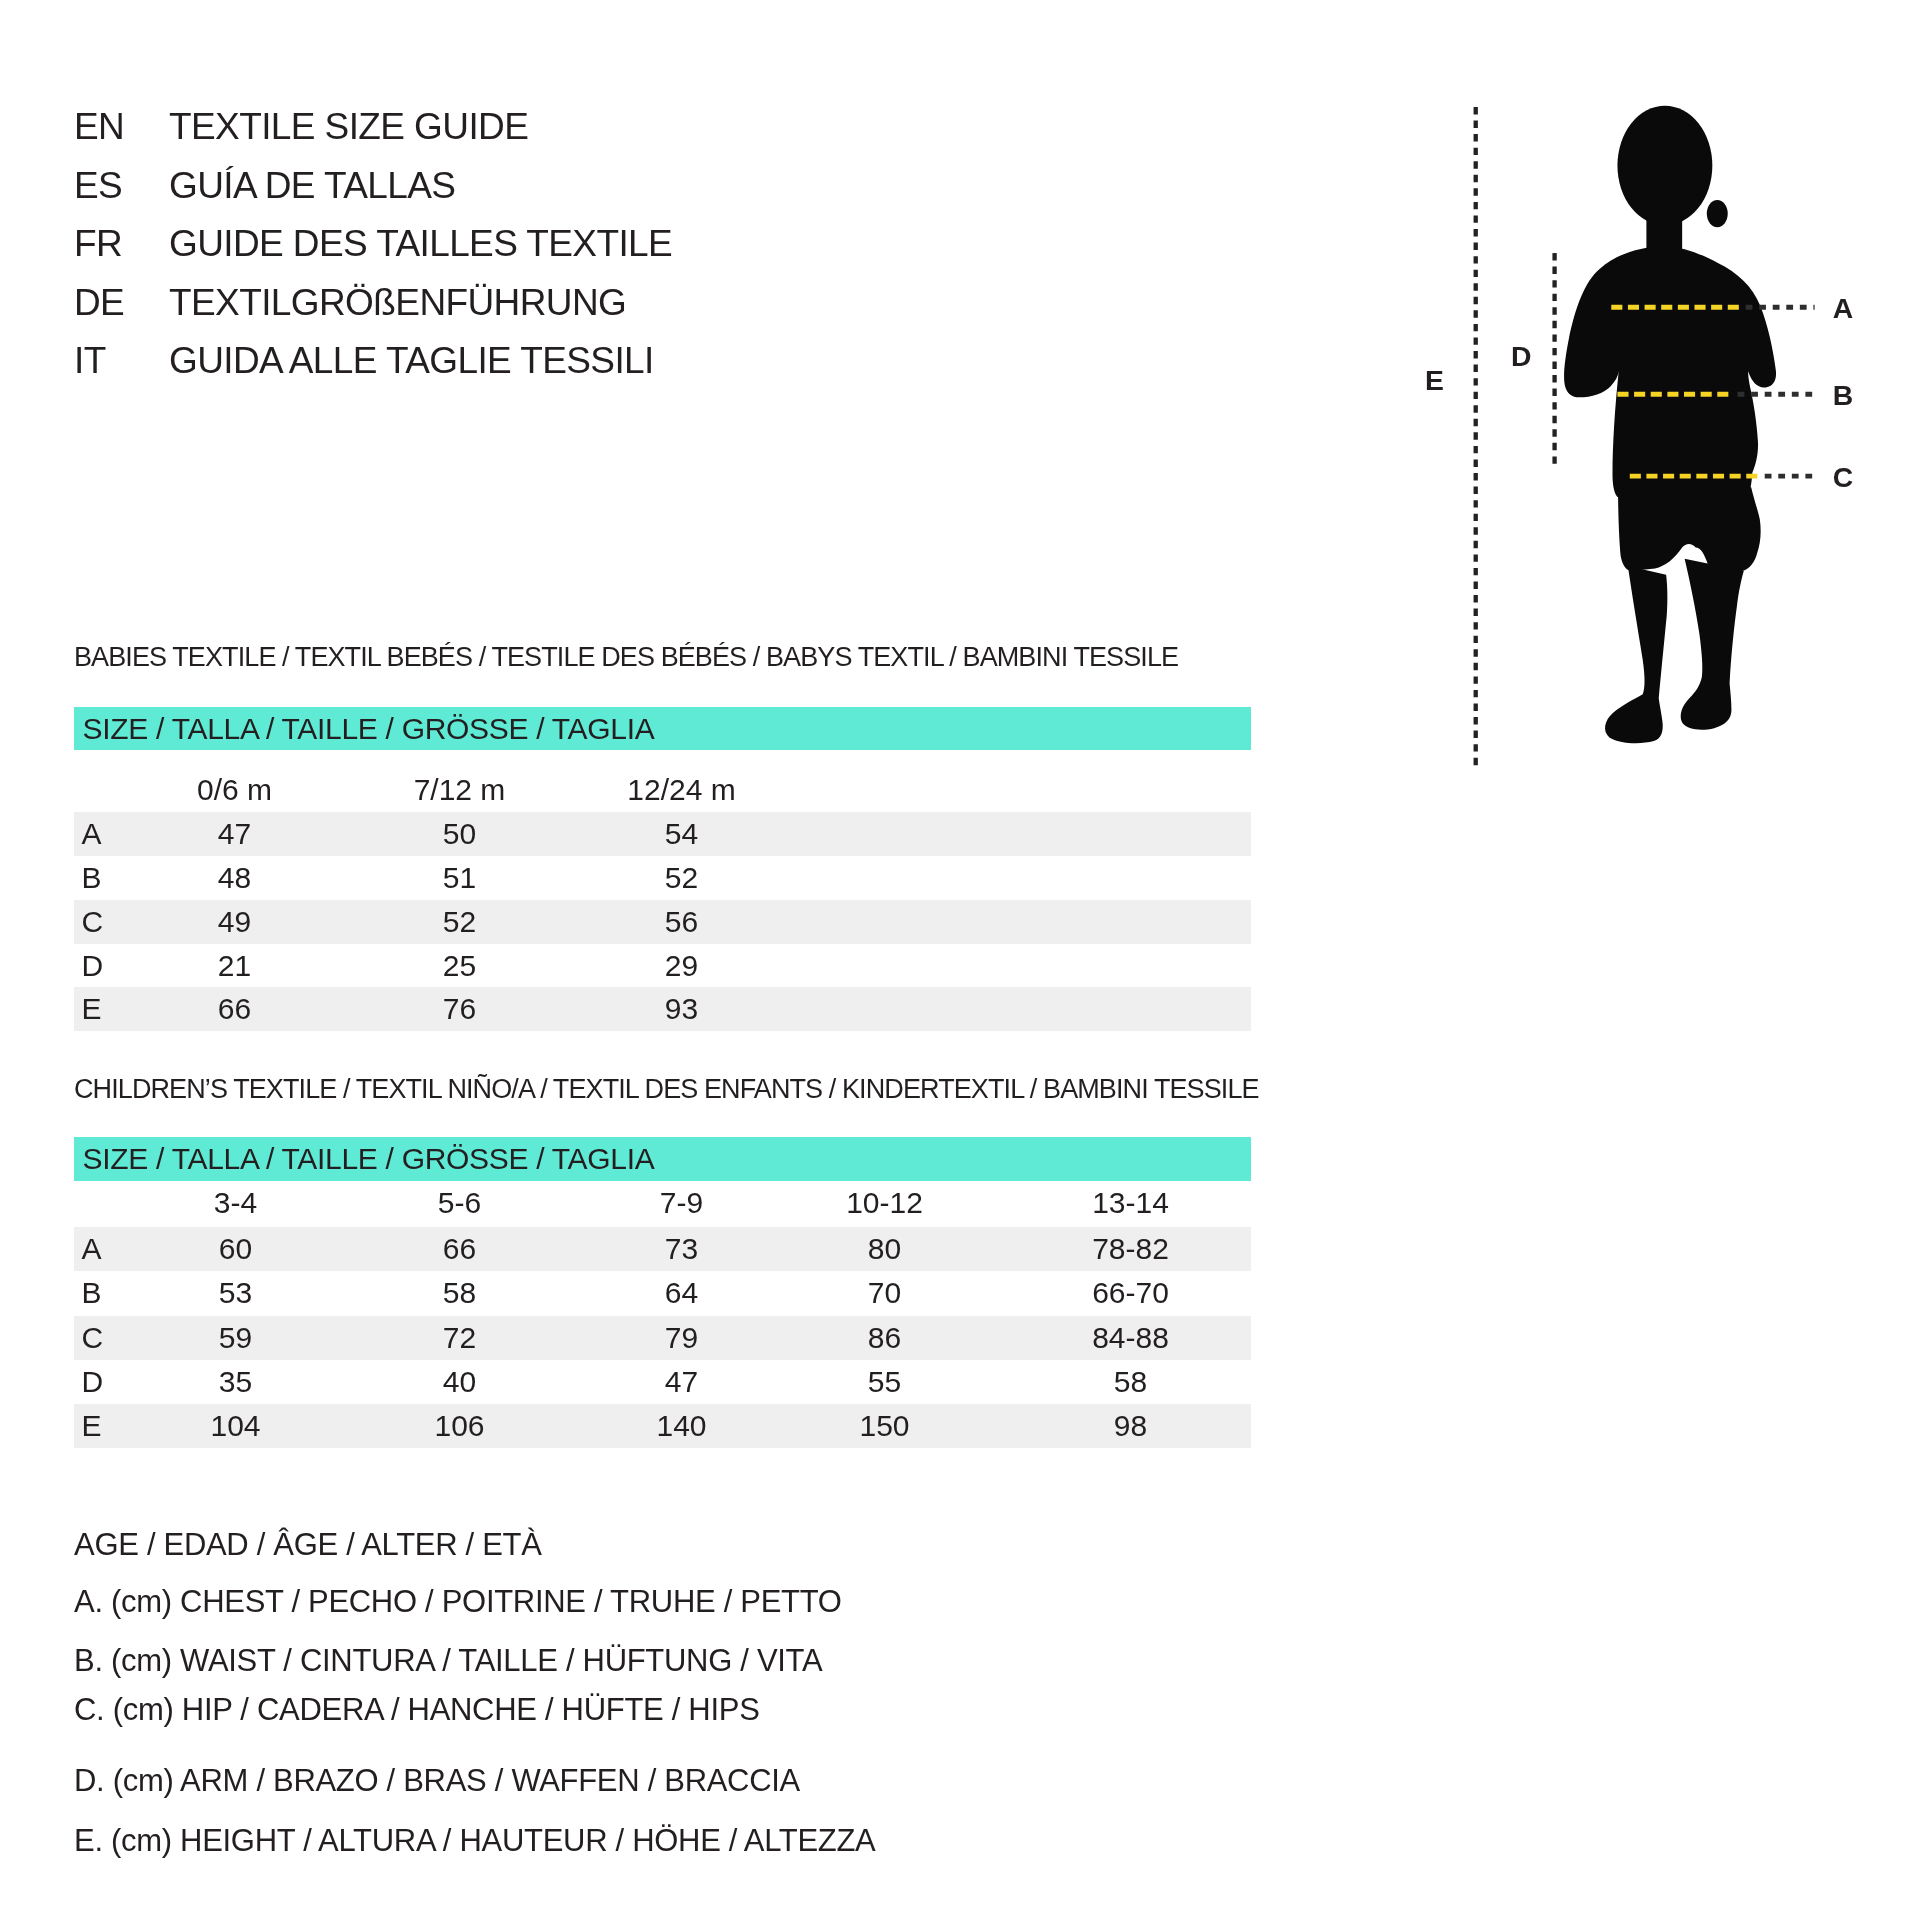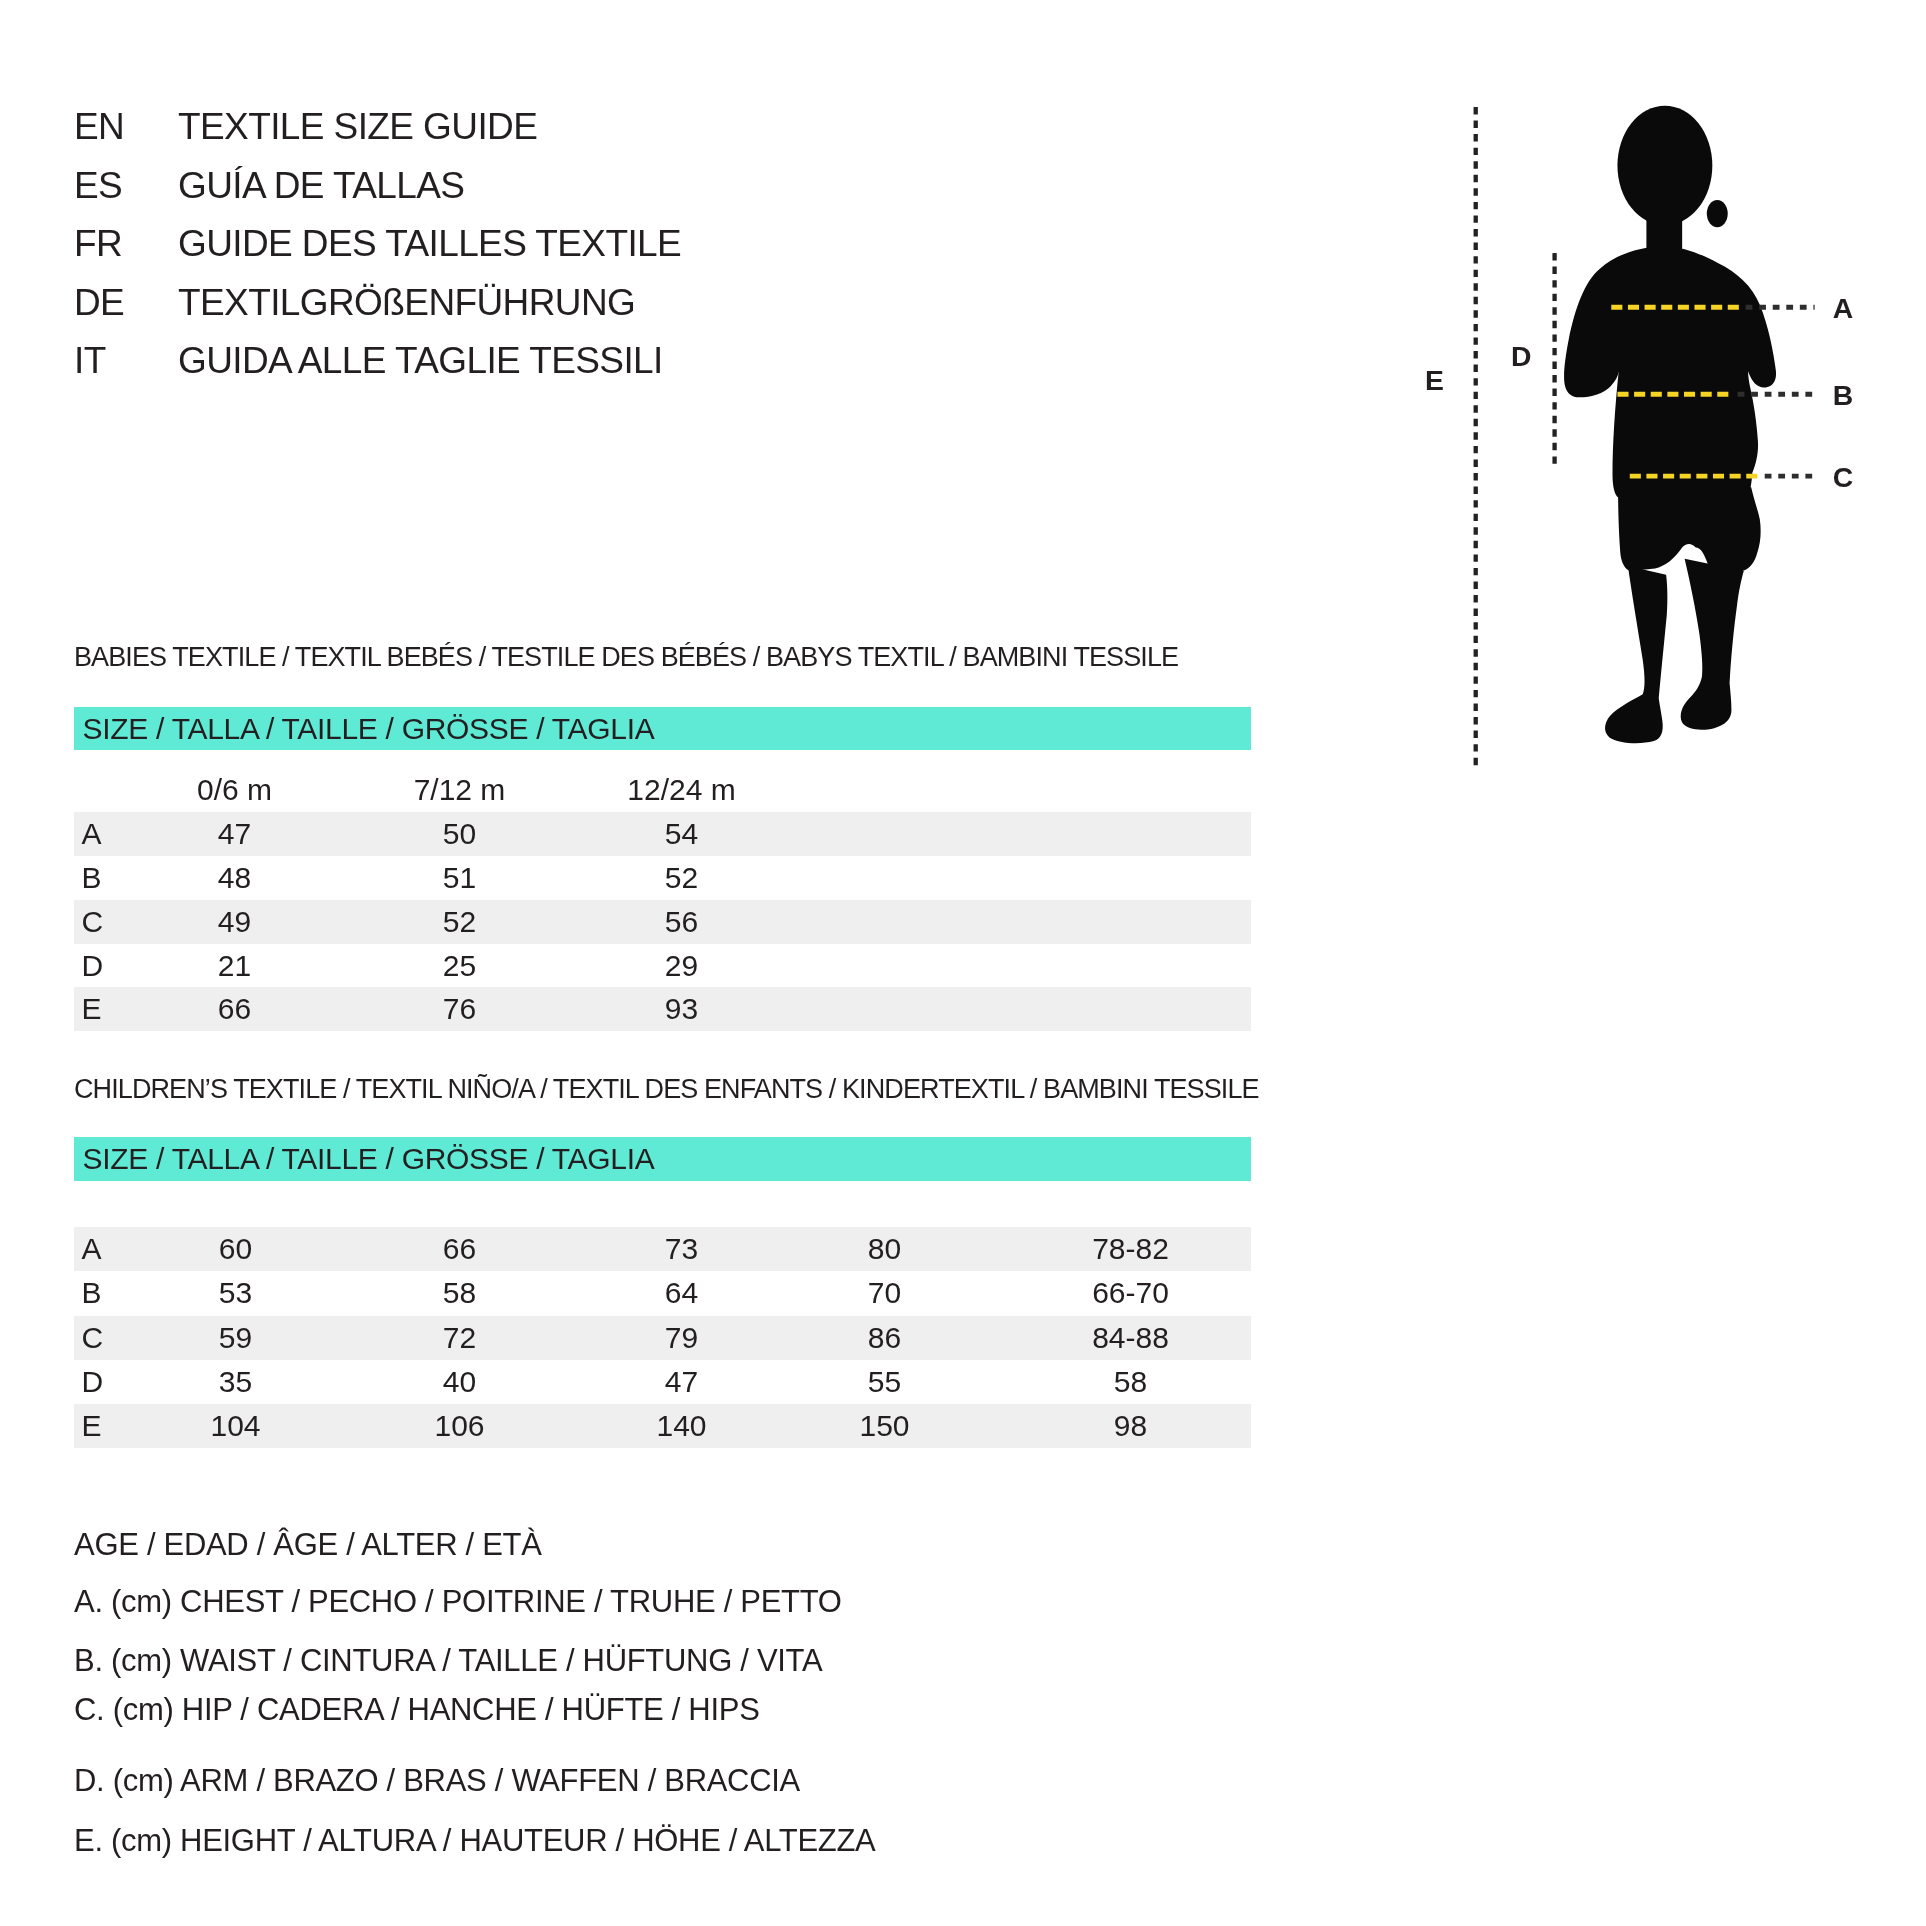--- a/index.html
+++ b/index.html
@@ -2,21 +2,21 @@
 <html style="font-size:10px"><head>
 <meta charset="utf-8">
 <style>
   html,body{margin:0;padding:0;background:#ffffff;}
   #canvas{position:relative;width:1926px;height:1926px;background:#ffffff;overflow:hidden;
           font-family:"Liberation Sans","DejaVu Sans",sans-serif;color:#231f20;padding-left:32px;}
 
   
   .lang-row{position:absolute;left:0;width:863px;height:41px;}
   .lang-row .code{position:absolute;left:74px;font-size:37px;line-height:41px;letter-spacing:-0.6px;}
-  .lang-row .label{position:absolute;left:178px;font-size:37px;line-height:41px;letter-spacing:-0.6px;white-space:nowrap;}
+  .lang-row .label{position:absolute;left:169px;font-size:37px;line-height:41px;letter-spacing:-0.6px;white-space:nowrap;}
   #lang0{top:106px}#lang1{top:165px}#lang2{top:223px}#lang3{top:282px}#lang4{top:340px}
 
   
   .section-title{position:absolute;left:74px;font-size:27px;letter-spacing:-0.9px;white-space:nowrap;}
   #babies-title{top:642px;}
   #children-title{top:1074px;}
 
   
   .size-table{position:absolute;left:74px;width:1177px;}
   .hdr-bar{position:absolute;left:0;width:1177px;background:#5eead4;}
@@ -171,20 +171,27 @@
       <span class="cell bc2">93</span>
     </div>
   </div>
 
   <div class="section-title" id="children-title">CHILDREN’S TEXTILE / TEXTIL NIÑO/A / TEXTIL DES ENFANTS / KINDERTEXTIL / BAMBINI TESSILE</div>
 
   <div class="size-table" id="ctable">
     <div class="hdr-bar">
       <span>SIZE / TALLA / TAILLE / GRÖSSE / TAGLIA</span>
     </div>
+    <div class="trow cols">
+      <span class="cell cc0">3-4</span>
+      <span class="cell cc1">5-6</span>
+      <span class="cell cc2">7-9</span>
+      <span class="cell cc3">10-12</span>
+      <span class="cell cc4">13-14</span>
+    </div>
     <div class="trow stripe r0">
       <span class="rlabel">A</span>
       <span class="cell cc0">60</span>
       <span class="cell cc1">66</span>
       <span class="cell cc2">73</span>
       <span class="cell cc3">80</span>
       <span class="cell cc4">78-82</span>
     </div>
     <div class="trow r1">
       <span class="rlabel">B</span>

